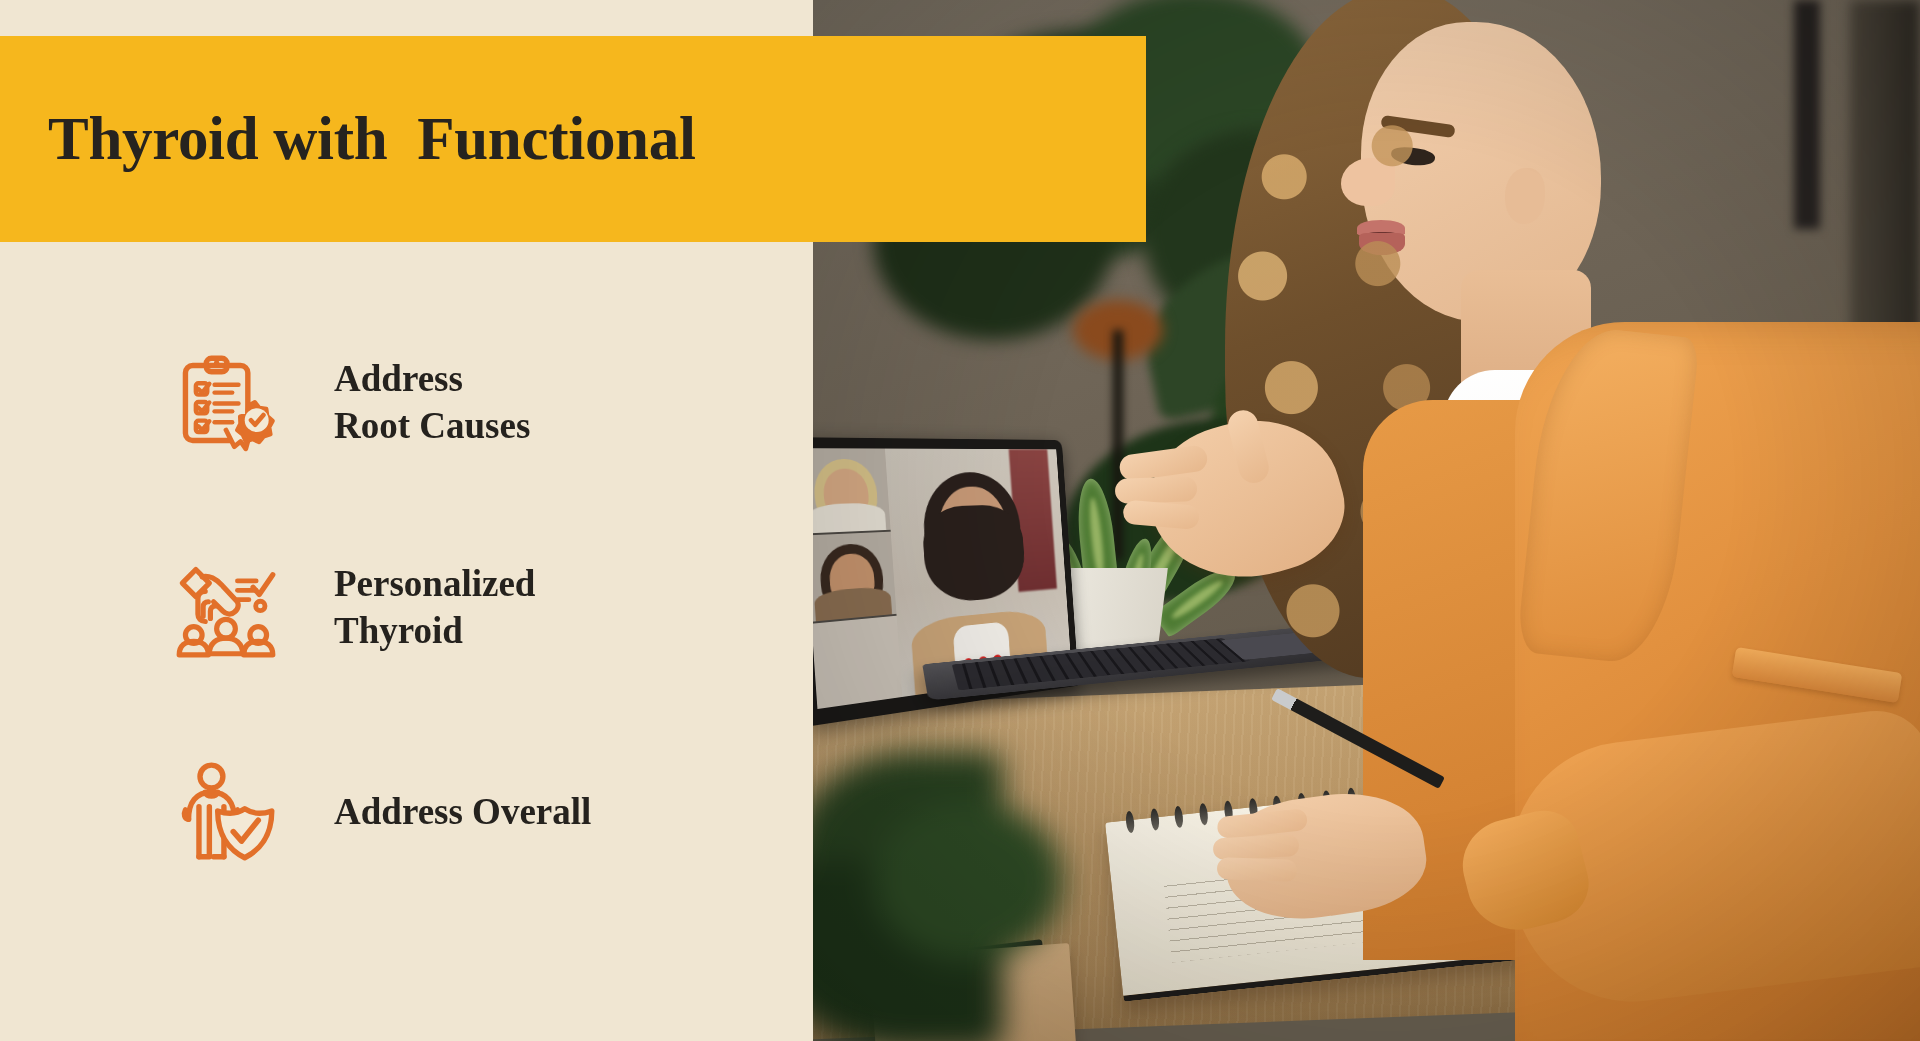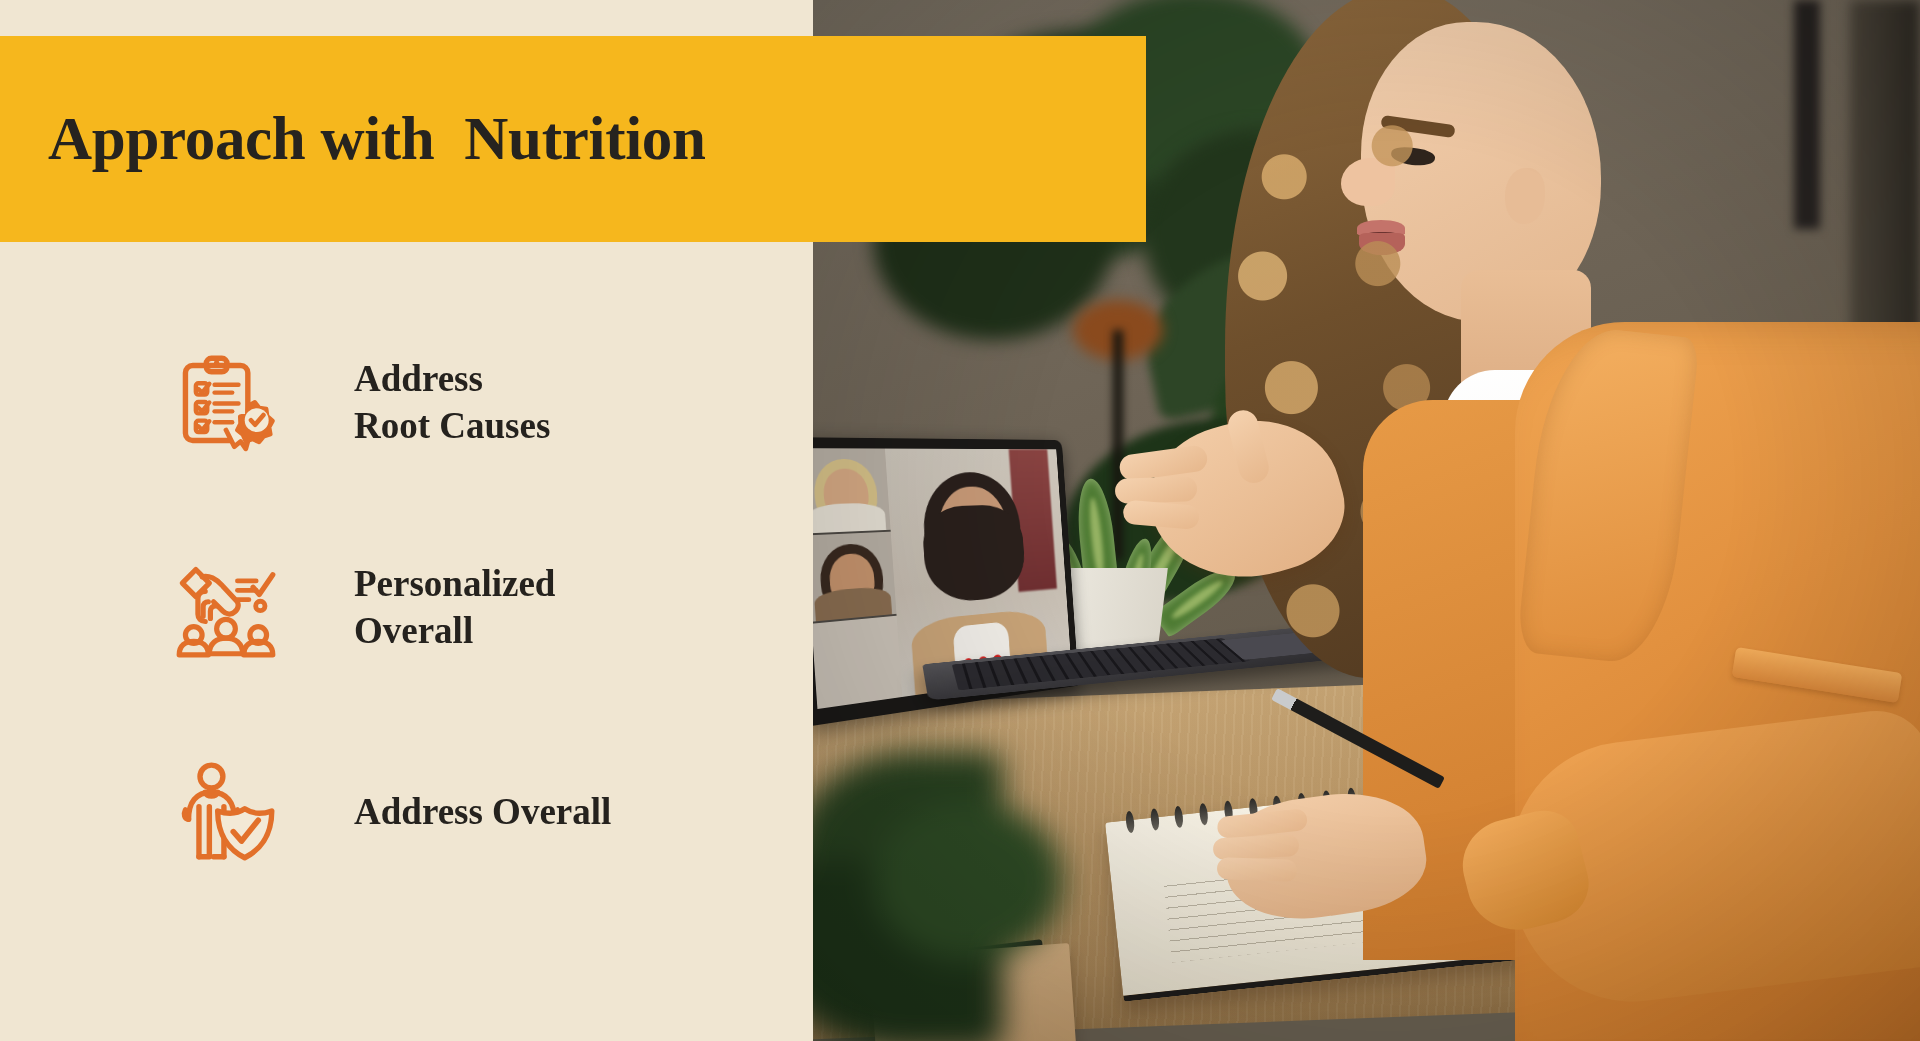--- a/index.html
+++ b/index.html
@@ -40,21 +40,20 @@
 
   
   #feature-list{
     position:absolute; left:0; top:300px; width:813px;
     z-index:7;
   }
   .feature-row{
     display:flex; align-items:center;
     height:205px;
     padding-left:170px;
-    gap:20px;
   }
   .feature-icon{
     width:112px; height:112px; flex:0 0 112px;
     display:flex; align-items:center; justify-content:center;
   }
   .feature-icon svg{ width:104px; height:104px; display:block; }
   .feature-text{
     margin-left:52px;
     font-family:"Liberation Serif", serif;
     font-weight:700;
@@ -540,21 +539,21 @@
         <div style="position:absolute;left:120px;top:60px;width:190px;height:160px;background:#2d4a24;border-radius:50%;"></div>
       </div>
 
       <div id="vignette"></div>
     </div>
   </div>
 
   <div id="left-panel"></div>
 
   <div id="title-banner">
-    <div class="title-line">Approach with  Nutrition</div>
+    <div class="title-line">Thyroid with  Functional</div>
   </div>
 
   <div id="feature-list">
 
     <div class="feature-row">
       <div class="feature-icon">
         <svg viewBox="0 0 100 100" fill="none" stroke="#e2702a" stroke-width="5.2" stroke-linecap="round" stroke-linejoin="round">
           <rect x="11" y="14" width="60" height="72" rx="7"></rect>
           <rect x="31" y="7" width="20" height="13" rx="5" fill="none"></rect>
           <circle cx="41" cy="11.5" r="2.6" fill="#e2702a" stroke="none"></circle>
@@ -597,21 +596,21 @@
           <circle cx="50" cy="70" r="9"></circle>
           <path d="M34 94 C34 84 41 79 50 79 C59 79 66 84 66 94 Z"></path>
           <circle cx="19" cy="76" r="8"></circle>
           <path d="M5 95 C5 86 11 82 19 82 C27 82 33 86 33 95 Z"></path>
           <circle cx="81" cy="76" r="8"></circle>
           <path d="M67 95 C67 86 73 82 81 82 C89 82 95 86 95 95 Z"></path>
         </svg>
       </div>
       <div class="feature-text">
         <span>Personalized</span>
-        <span>Overall</span>
+        <span>Thyroid</span>
       </div>
     </div>
 
     <div class="feature-row">
       <div class="feature-icon">
         <svg viewBox="0 0 100 100" fill="none" stroke="#e2702a" stroke-width="5.2" stroke-linecap="round" stroke-linejoin="round">
           <circle cx="36" cy="15" r="11"></circle>
           <path d="M14 56 C14 40 21 30 36 30 C51 30 58 40 58 56"></path>
           <path d="M14 56 C10 56 9 51 11 47"></path>
           <path d="M58 56 C62 56 63 51 61 47"></path>

